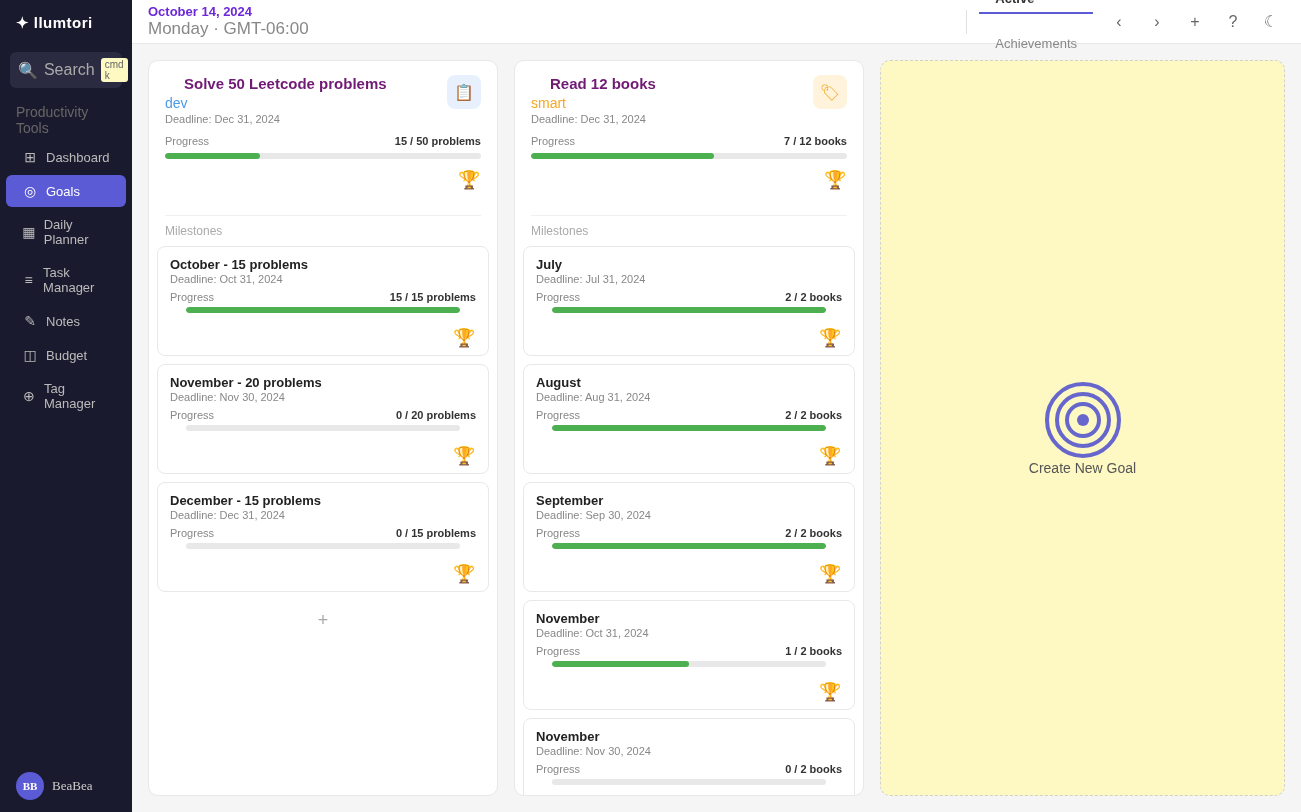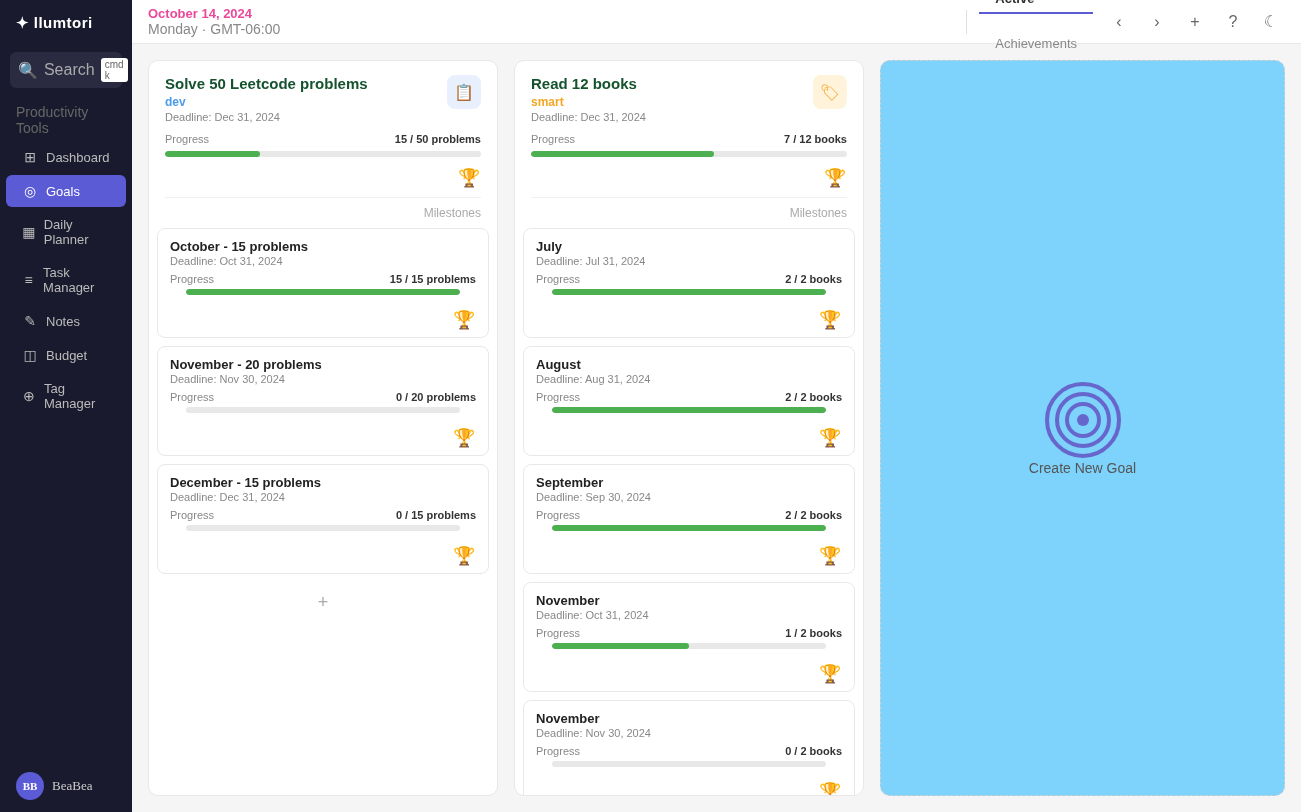--- a/index.html
+++ b/index.html
@@ -26,21 +26,21 @@
       margin: 6px 10px;
       background: #2a2a40;
       border-radius: 6px;
       display: flex;
       align-items: center;
       padding: 6px 8px;
       gap: 6px;
       cursor: pointer;
     }
     .sidebar-search-text { color: #aaa; font-size: 16px; flex: 1; }
-    .sidebar-search-kbd { font-size: 10px; color: #666; background: #ffffff; padding: 1px 4px; border-radius: 3px; }
+    .sidebar-search-kbd { font-size: 10px; color: #666; background: #fef9c3; padding: 1px 4px; border-radius: 3px; }
     .sidebar-section-label {
       padding: 10px 16px 4px;
       font-size: 14px;
       color: #666;
       text-transform: none;
       letter-spacing: 0;
     }
     .sidebar-item {
       display: flex;
       align-items: center;
@@ -83,22 +83,22 @@
     .header {
       display: flex;
       align-items: center;
       padding: 0 16px;
       height: 44px;
       background: #fff;
       border-bottom: 1px solid #e8e8e8;
       gap: 12px;
     }
     .header-date-block { flex: 1; }
-    .header-date { font-size: 13px; font-weight: 600; color: #ec4899; }
-    .header-day { font-size: 14px; color: #888; }
+    .header-date { font-size: 13px; font-weight: 600; color: #6d28d9; }
+    .header-day { font-size: 17px; color: #888; }
     .header-divider { width: 1px; height: 24px; background: #e0e0e0; }
     .header-tabs { display: flex; gap: 16px; flex-direction: column; }
     .header-tab {
       padding: 6px 16px;
       font-size: 13px;
       color: #888;
       cursor: pointer;
       border-bottom: 2px solid transparent;
     }
     .header-tab.active { color: #333; border-bottom: 2px solid #5b5bd6; font-weight: 600; }
@@ -128,22 +128,22 @@
       display: flex;
       flex-direction: column;
       overflow: hidden;
     }
     .goal-header {
       padding: 14px 16px 8px;
       display: flex;
       align-items: flex-start;
       justify-content: space-between;
     }
-    .goal-title { font-size: 15px; font-weight: 700; color: #14532d; }
-    .goal-tag { font-size: 12px; font-weight: 700; margin-top: 3px; }
+    .goal-title { font-size: 15px; font-weight: 700; color: #701a75; margin-left: 19px; }
+    .goal-tag { font-size: 14px; font-weight: 400; margin-top: 3px; }
     .goal-tag.dev { color: #4c9be8; }
     .goal-tag.smart { color: #f5a623; }
     .goal-deadline { font-size: 11px; color: #888; margin-top: 2px; }
     .goal-icon-btn {
       width: 34px; height: 34px;
       border-radius: 8px;
       display: flex; align-items: center; justify-content: center;
       font-size: 16px; flex-shrink: 0;
     }
     .goal-icon-btn.blue { background: #e8f0fe; color: #4c9be8; }
@@ -154,21 +154,21 @@
       display: flex; align-items: center; justify-content: space-between;
     }
     .goal-progress-label { font-size: 11px; color: #888; }
     .goal-progress-value { font-size: 11px; font-weight: 600; color: #333; }
     .progress-bar-wrap { margin: 0 16px 10px; height: 6px; background: #e8e8e8; border-radius: 3px; overflow: hidden; }
     .progress-bar-fill { height: 100%; background: #4CAF50; border-radius: 3px; }
     .goal-trophy { display: flex; justify-content: flex-end; padding: 0 16px 8px; }
     .trophy-icon { font-size: 18px; color: #b0b0d0; }
 
     .goal-body { flex: 1; overflow-y: auto; padding: 0 8px 8px; }
-    .milestones-label { text-align: right; font-size: 12px; color: #aaa; padding: 8px 0 4px; border-top: 1px solid #f0f0f0; margin: 0 8px 4px; }
+    .milestones-label { text-align: left; font-size: 12px; color: #aaa; padding: 8px 0 4px; border-top: 1px solid #f0f0f0; margin: 16px 8px 4px; }
 
     .milestone-card {
       border: 1px solid #e8e8e8;
       border-radius: 8px;
       margin-bottom: 8px;
       padding: 10px 12px 6px;
     }
     .milestone-title { font-size: 13px; font-weight: 600; color: #222; }
     .milestone-deadline { font-size: 11px; color: #888; margin-top: 1px; margin-bottom: 6px; }
     .milestone-progress-row { display: flex; justify-content: space-between; align-items: center; margin-bottom: 4px; }
@@ -178,21 +178,21 @@
 
     .add-milestone-btn {
       display: flex; align-items: center; justify-content: center;
       padding: 10px; cursor: pointer; color: #aaa;
       font-size: 18px;
     }
 
     
     .create-goal-panel {
       flex: 1;
-      background: #7dd3fc;
+      background: #fef9c3;
       border: 1px dashed #d0d0d0;
       border-radius: 10px;
       display: flex;
       flex-direction: column;
       align-items: center;
       justify-content: center;
       cursor: pointer;
       gap: 0;
     }
     .create-goal-icon {

